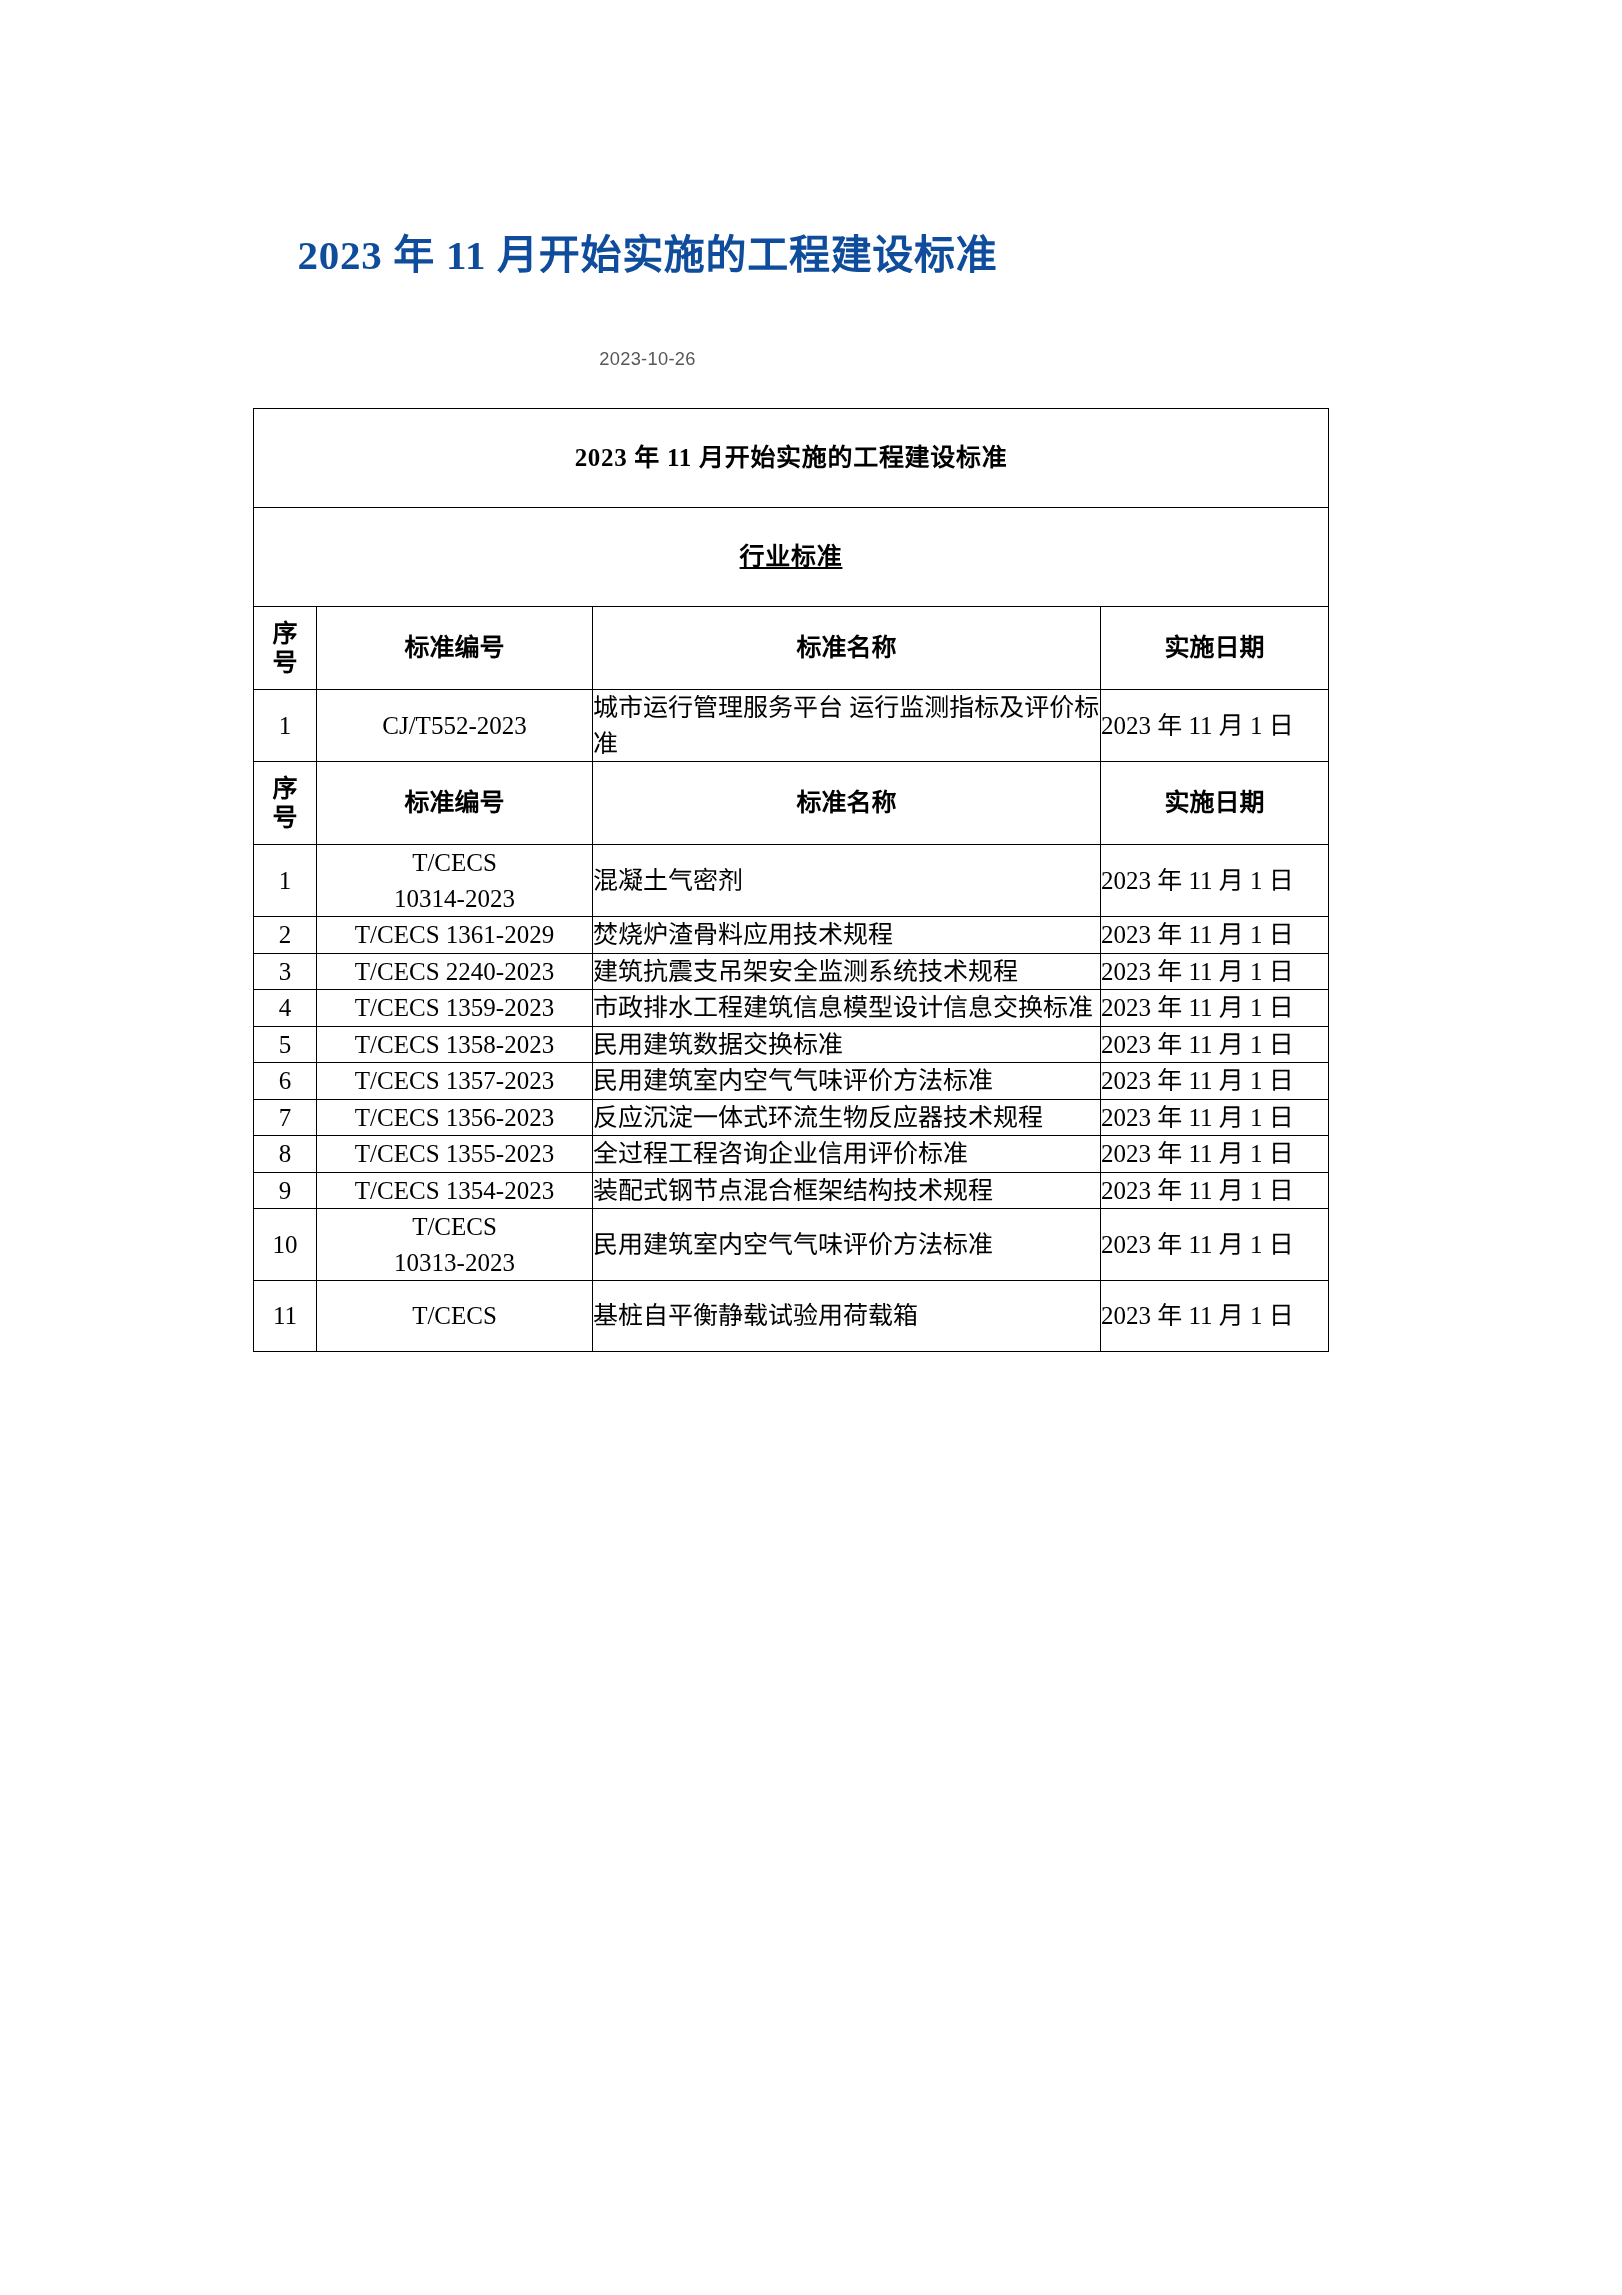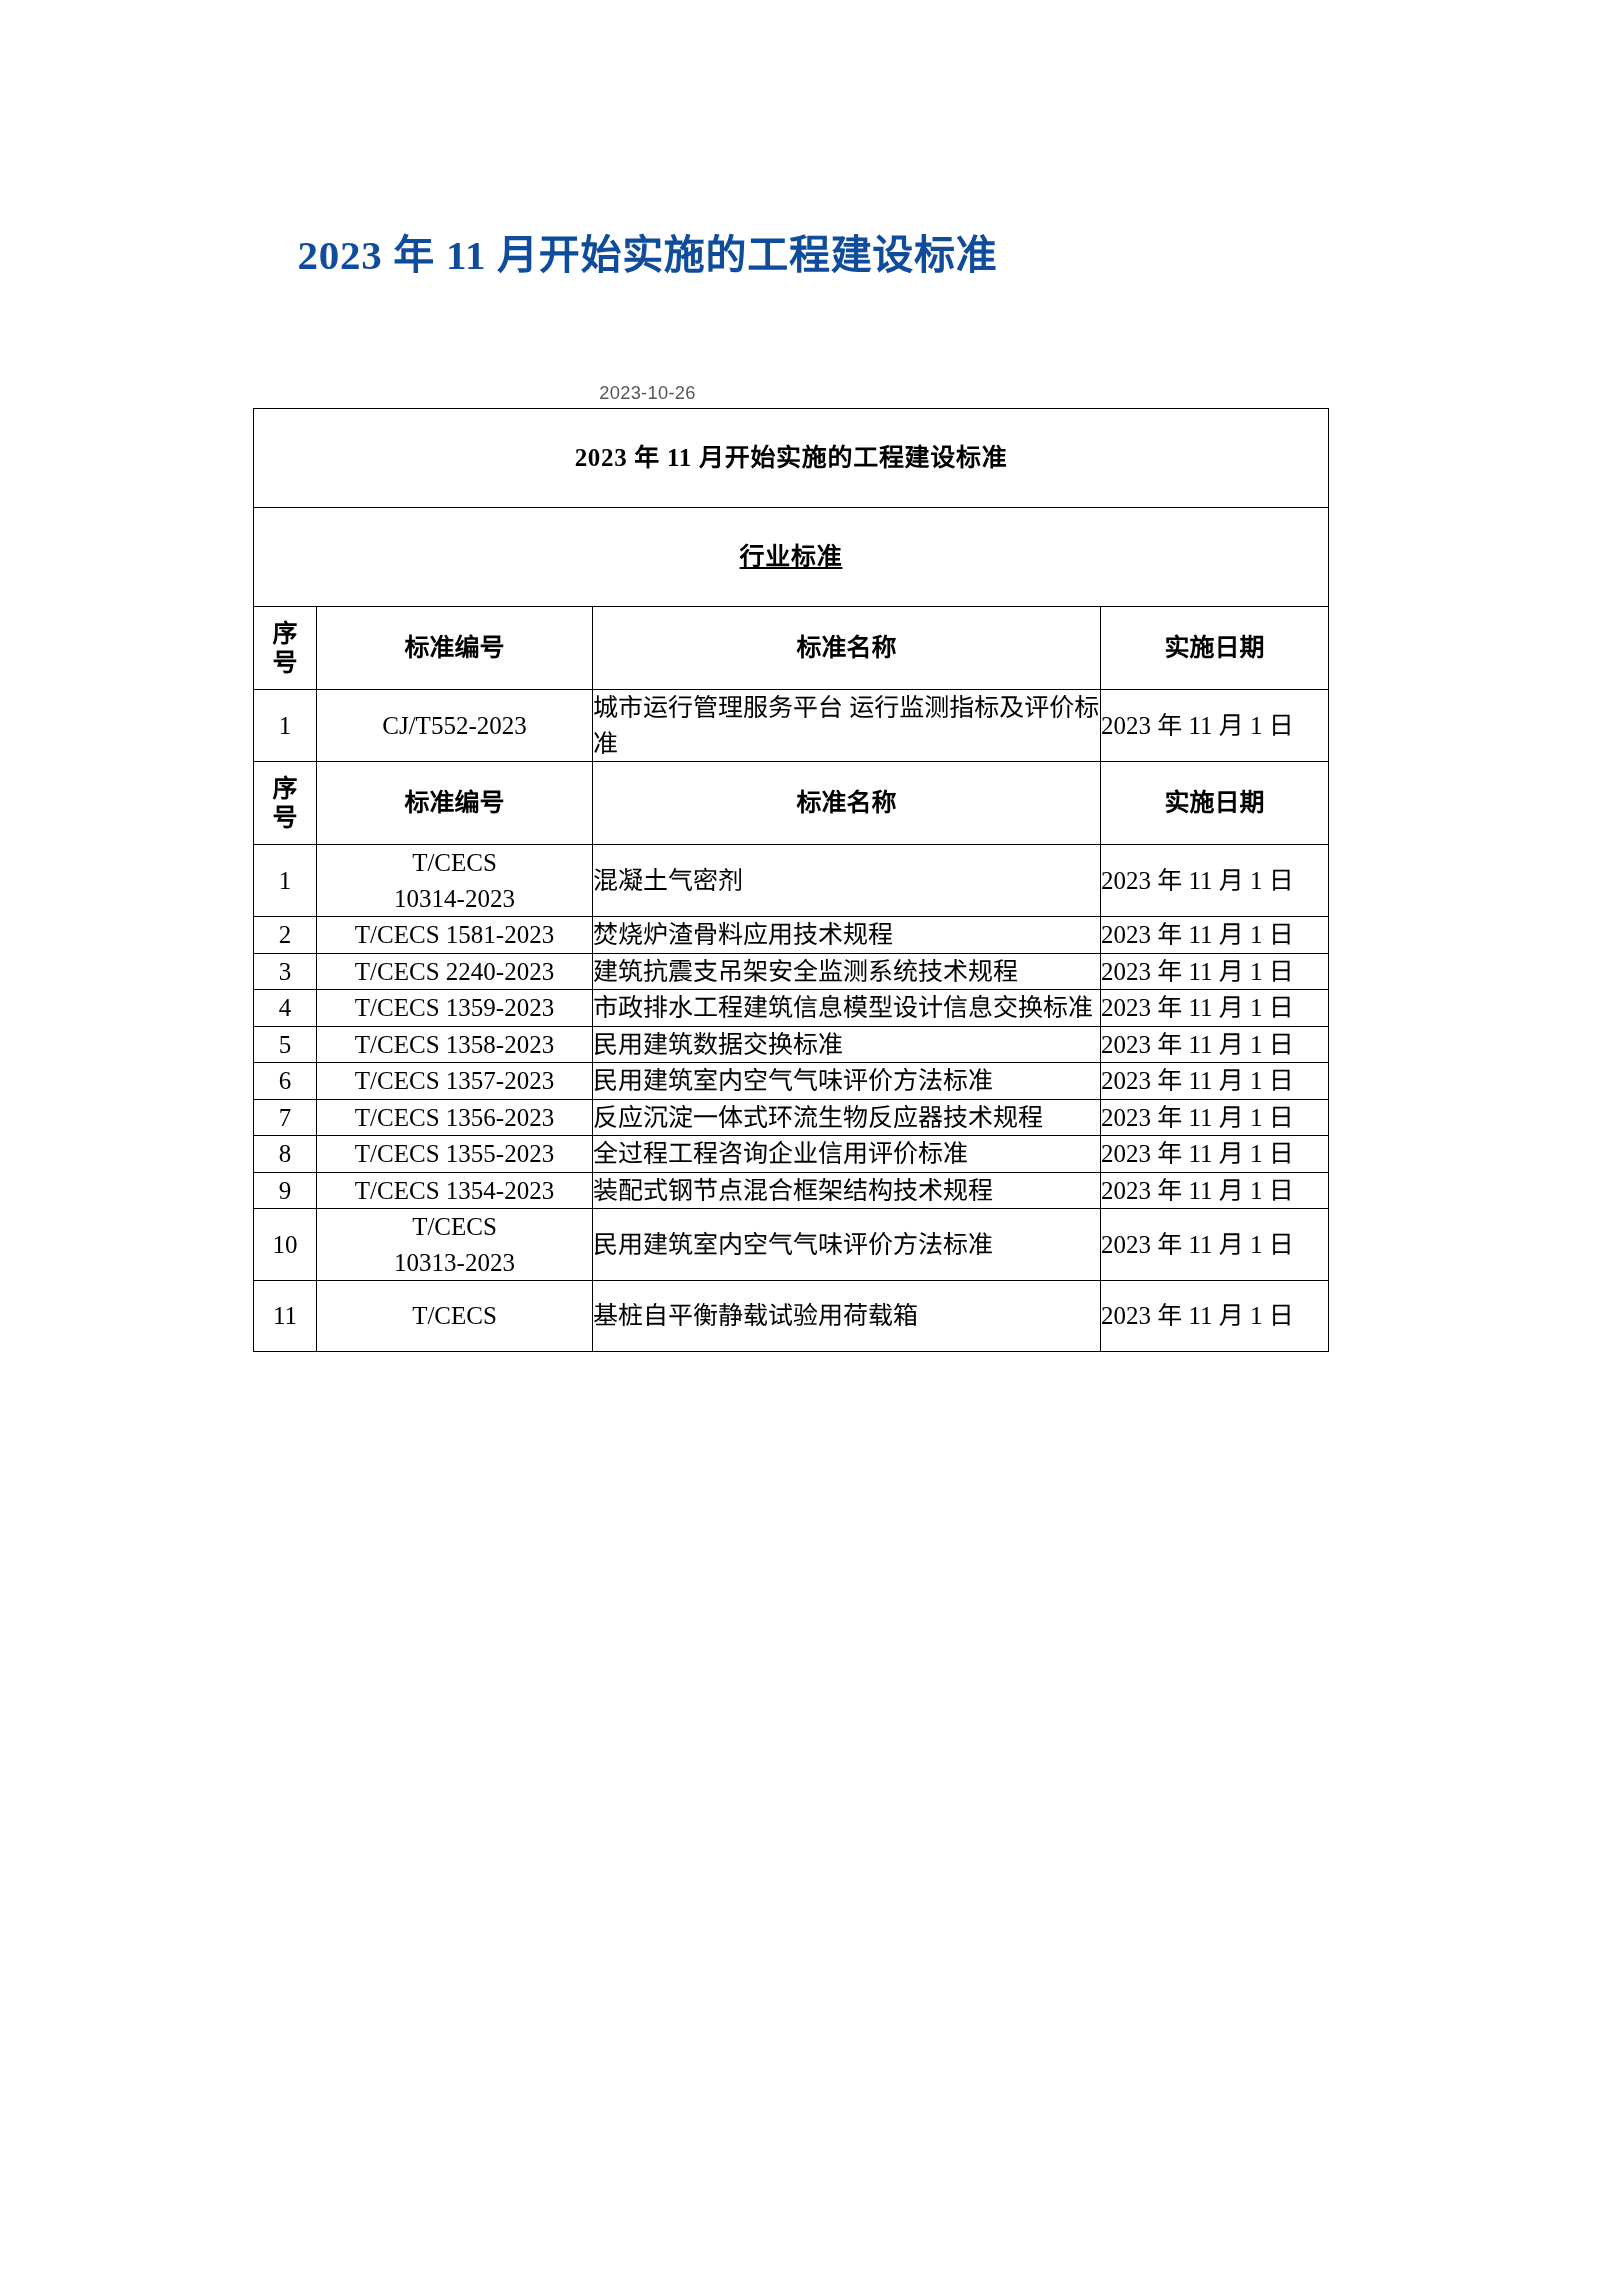--- a/index.html
+++ b/index.html
@@ -36,21 +36,21 @@
     font-weight: bold;
     font-size: 41px;
     line-height: 1.25;
     letter-spacing: 0.7px;
     color: #0f4c9c;
     margin: 0;
     padding: 0;
   }
 
   .doc-date {
-    margin-top: 101px;
+    margin-top: 67px;
     font-family: "Liberation Sans", "DejaVu Sans", sans-serif;
     font-size: 18.3px;
     color: #575757;
     letter-spacing: 0.3px;
   }
 
   
   .table-wrap {
     position: absolute;
     left: 253px;
@@ -191,21 +191,21 @@
 
         <tr>
           <td class="cell-idx">1</td>
           <td class="cell-code">T/CECS
 10314-2023</td>
           <td class="cell-name">混凝土气密剂</td>
           <td class="cell-date">2023 年 11 月 1 日</td>
         </tr>
         <tr>
           <td class="cell-idx">2</td>
-          <td class="cell-code">T/CECS 1581-2023</td>
+          <td class="cell-code">T/CECS 1361-2029</td>
           <td class="cell-name">焚烧炉渣骨料应用技术规程</td>
           <td class="cell-date">2023 年 11 月 1 日</td>
         </tr>
         <tr>
           <td class="cell-idx">3</td>
           <td class="cell-code">T/CECS 2240-2023</td>
           <td class="cell-name">建筑抗震支吊架安全监测系统技术规程</td>
           <td class="cell-date">2023 年 11 月 1 日</td>
         </tr>
         <tr>

